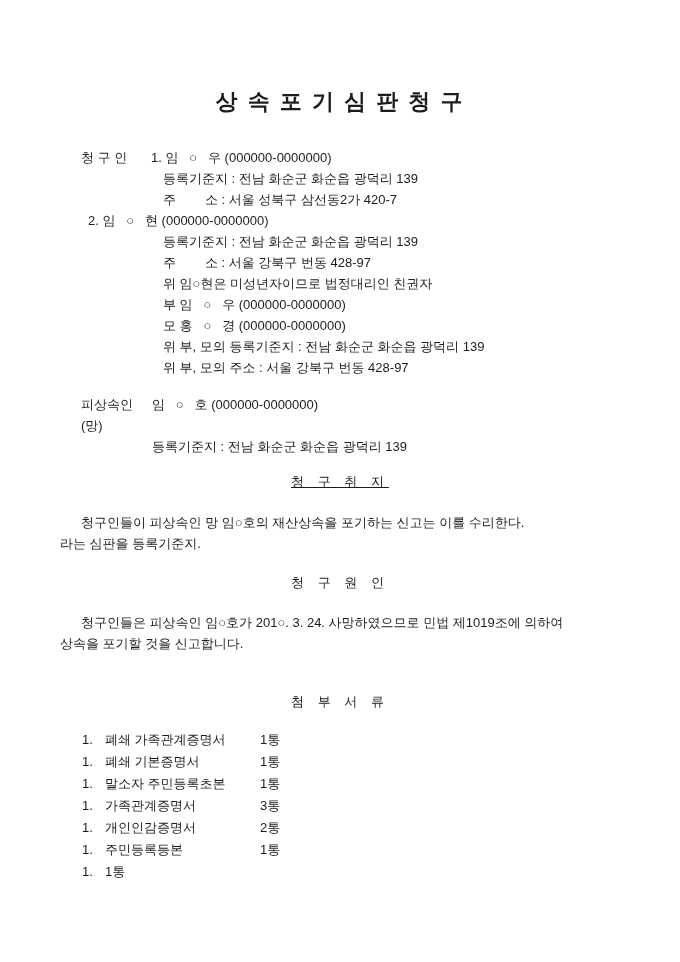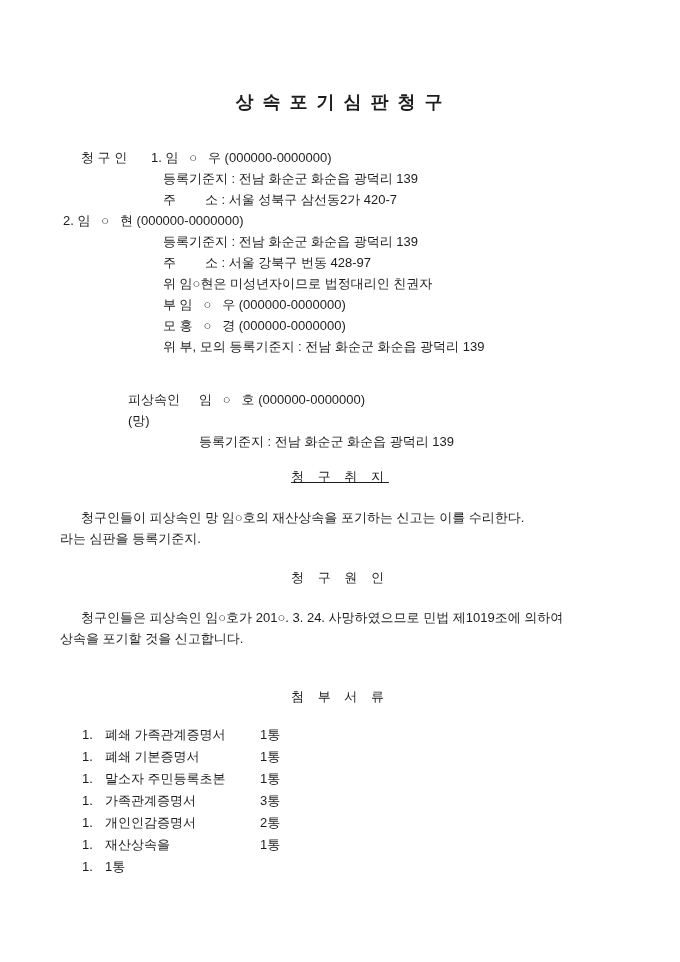--- a/index.html
+++ b/index.html
@@ -13,44 +13,44 @@
     height: 962px;
     background: #ffffff;
     font-family: "Liberation Sans", "DejaVu Sans", sans-serif;
     font-size: 13px;
     color: #1c1c1c;
     overflow: hidden;
   }
   .doc-title {
     padding-top: 92px;
     text-align: center;
-    font-size: 18px;
+    font-size: 22px;
     font-weight: bold;
     letter-spacing: 2px;
     line-height: 20px;
     white-space: pre-wrap;
   }
   .line {
     line-height: 21px;
     white-space: pre-wrap;
   }
   .row { display: flex; }
   
   .petitioner { margin-top: 35px; }
   .p-label {
     display: inline-block;
     margin-left: 81px;
     width: 70px;
     flex: none;
     white-space: pre-wrap;
   }
-  .p-numline  { margin-left: 63px; }
+  .p-numline  { margin-left: 88px; }
   .p-subline  { margin-left: 163px; }
   
-  .decedent { margin-top: 32px; padding-left: 47px; }
+  .decedent { margin-top: 16px; }
   .d-label {
     display: inline-block;
     margin-left: 81px;
     width: 71px;
     flex: none;
     white-space: pre-wrap;
   }
   .d-subline { margin-left: 152px; }
   
   .heading {
@@ -93,20 +93,21 @@
     </div>
     <div class="line p-subline">등록기준지 : 전남 화순군 화순읍 광덕리 139</div>
     <div class="line p-subline">주        소 : 서울 성북구 삼선동2가 420-7</div>
     <div class="line p-numline">2. 임   ○   현 (000000-0000000)</div>
     <div class="line p-subline">등록기준지 : 전남 화순군 화순읍 광덕리 139</div>
     <div class="line p-subline">주        소 : 서울 강북구 번동 428-97</div>
     <div class="line p-subline">위 임○현은 미성년자이므로 법정대리인 친권자</div>
     <div class="line p-subline">부 임   ○   우 (000000-0000000)</div>
     <div class="line p-subline">모 홍   ○   경 (000000-0000000)</div>
     <div class="line p-subline">위 부, 모의 등록기준지 : 전남 화순군 화순읍 광덕리 139</div>
+    <div class="line p-subline">위 부, 모의 주소 : 서울 강북구 번동 428-97</div>
   </section>
 
   <section class="decedent">
     <div class="line row">
       <span class="d-label">피상속인(망)</span>
       <span>임   ○   호 (000000-0000000)</span>
     </div>
     <div class="line d-subline">등록기준지 : 전남 화순군 화순읍 광덕리 139</div>
   </section>
 
@@ -147,21 +148,21 @@
       <span class="att-name">가족관계증명서</span>
       <span class="att-count">3통</span>
     </div>
     <div class="att-row">
       <span class="att-no">1.</span>
       <span class="att-name">개인인감증명서</span>
       <span class="att-count">2통</span>
     </div>
     <div class="att-row">
       <span class="att-no">1.</span>
-      <span class="att-name">재산상속을</span>
+      <span class="att-name">주민등록등본</span>
       <span class="att-count">1통</span>
     </div>
     <div class="att-row">
       <span class="att-no">1.</span>
       <span class="att-count">1통</span>
     </div>
   </section>
 
 </div>
 

